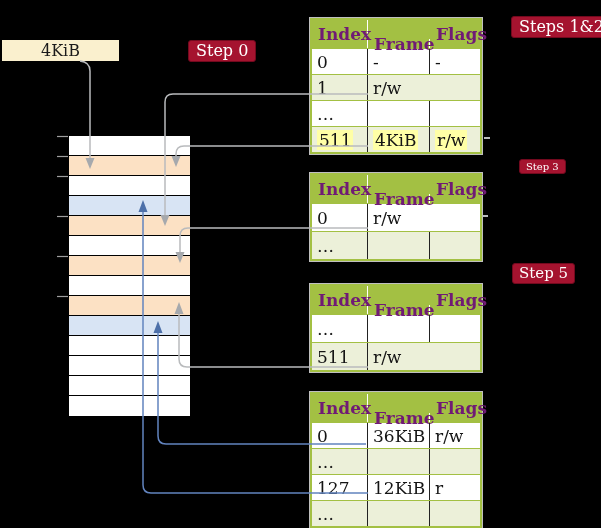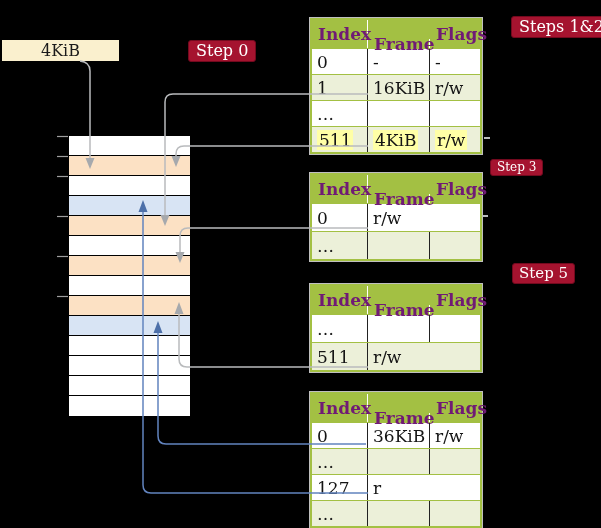--- a/index.html
+++ b/index.html
@@ -7,21 +7,21 @@
   .canvas{position:relative;width:601px;height:528px;background:#000;overflow:hidden;
           font-family:"DejaVu Serif","Liberation Serif",serif;}
   
   .framebox{position:absolute;left:2px;top:40px;width:117px;height:21px;background:#faf0ce;
             color:#1a1a1a;font-size:16px;display:flex;align-items:center;justify-content:center;z-index:2;}
   
   .steplabel{position:absolute;background:#a5132f;border:1px solid #73091e;border-radius:3px;
              color:#fff;font-size:16px;line-height:1.1;padding:1px 7px;z-index:2;white-space:nowrap;}
   #step0{left:188px;top:40px;text-align:center;}
   #steps12{left:511px;top:16px;}
-  #step3{left:490px;top:159px;font-size:12px;padding:1px 6px;}
+  #step3{left:519px;top:159px;font-size:10px;padding:1px 6px;}
   #step4{left:512px;top:263px;font-size:15px;padding:1px 6px;}
   
   .stack{position:absolute;left:68px;top:135px;width:121px;border:1px solid #000;background:#fff;z-index:1;}
   .srow{height:20px;box-sizing:border-box;border-bottom:1px solid #000;}
   .srow:last-child{border-bottom:none;}
   .srow.white{background:#ffffff;}
   .srow.orange{background:#fce1c4;}
   .srow.blue{background:#d8e4f4;}
   
   .ptable{position:absolute;left:310px;width:168px;border:2px solid #a3c043;
@@ -90,23 +90,20 @@
           <span>-</span>
         </div>
         <div class="bcell c2">
           <span>-</span>
         </div>
       </div>
       <div class="brow shaded">
         <div class="bcell c0">
           <span>1</span>
         </div>
-        <div class="bcell c1">
-          <span>16KiB</span>
-        </div>
         <div class="bcell c2">
           <span>r/w</span>
         </div>
       </div>
       <div class="brow">
         <div class="bcell c0">
           <span>…</span>
         </div>
         <div class="bcell c1">
           <span></span>
@@ -203,20 +200,23 @@
         <div class="bcell c1">
           <span></span>
         </div>
         <div class="bcell c2">
           <span></span>
         </div>
       </div>
       <div class="brow">
         <div class="bcell c0">
           <span>127</span>
+        </div>
+        <div class="bcell c1">
+          <span>12KiB</span>
         </div>
         <div class="bcell c2">
           <span>r</span>
         </div>
       </div>
       <div class="brow shaded">
         <div class="bcell c0">
           <span>…</span>
         </div>
         <div class="bcell c1">

